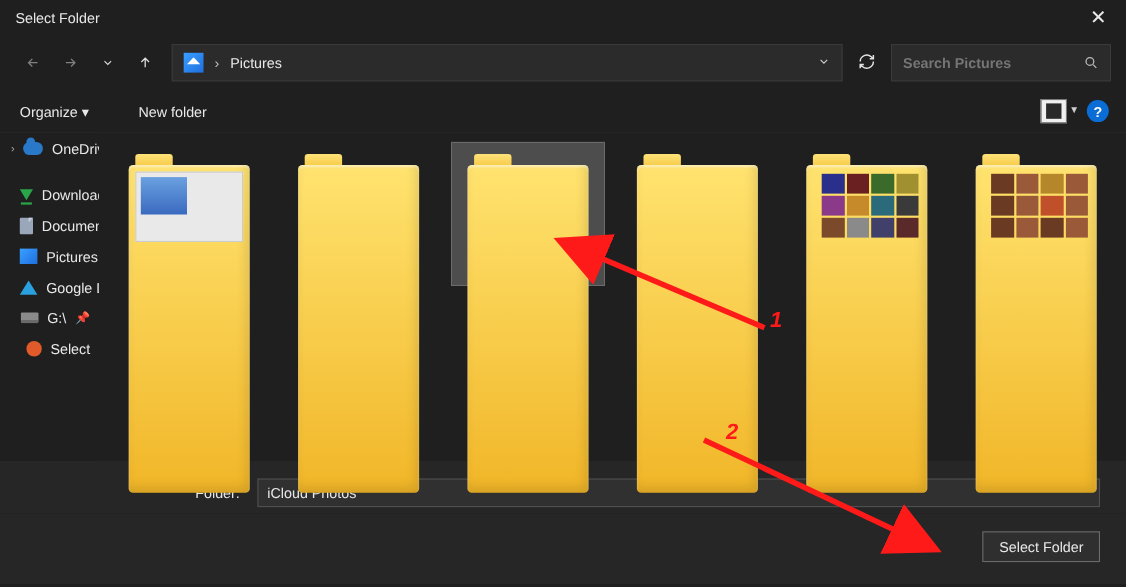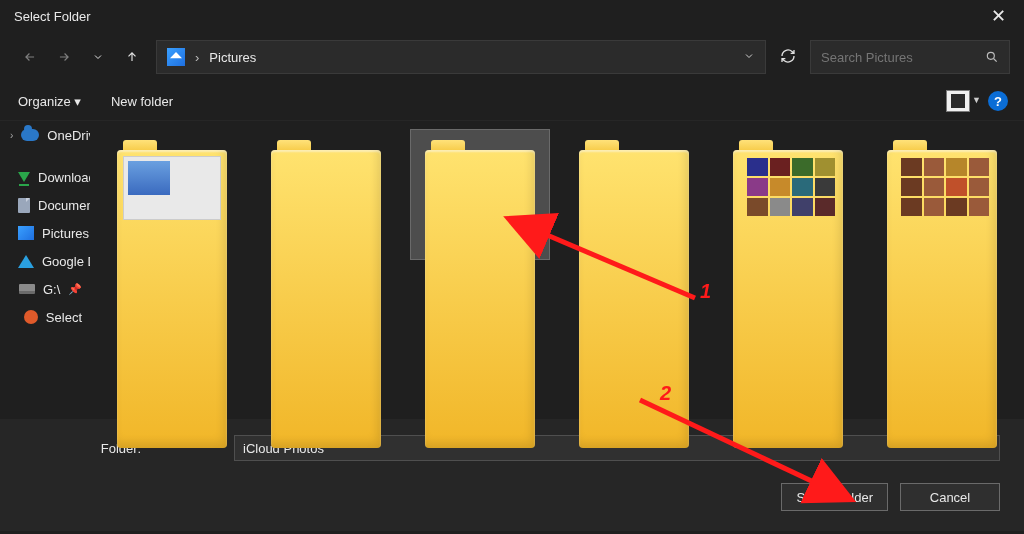--- a/index.html
+++ b/index.html
@@ -47,29 +47,30 @@
   .chev { color:#d0d0d0; font-size:12px; }
   .refresh-btn{cursor:pointer;}
   .refresh { width:16px; height:16px; display:inline-block;}
   .searchbox {
     width: 200px; height:34px; background:#2b2b2b; border:1px solid #3a3a3a;
     display:flex; align-items:center; padding:0 10px; color:#9a9a9a; justify-content:space-between;
   }
   .searchbox input {
     background:transparent; border:none; color:#fef9c3; outline:none; width:150px;
     font-size:13px;
+    font-weight:bold;
   }
   .mag{ width:14px;height:14px; }
 
   
   .toolbar {
     display:flex; align-items:center; padding: 6px 16px 8px 18px; gap: 30px;
     border-bottom:1px solid rgba(255,255,255,0.03);
   }
-  .toolbar .tb-left{display:flex; gap:30px;}
+  .toolbar .tb-left{display:flex; gap:45px;}
   .toolbar .tb-right{margin-left:auto; display:flex; align-items:center; gap:18px;}
   .tb-item{cursor:pointer;}
   .view-picker{
     width:24px;height:22px; border:1px solid #7a7a7a; display:flex; align-items:center; justify-content:center;
     background:#f0f0f0; color:#222; font-size:12px; position:relative;
   }
   .view-picker .inner{width:14px;height:14px;background:#2a2a2a;}
   .view-picker .drop{position:absolute; right:-12px; top:4px; color:#ccc; font-size:9px;}
   .help{
     width:20px;height:20px;border-radius:50%;background:#0a6dd6;color:#fff;
@@ -154,21 +155,21 @@
   }
   .first-extra{
     width:44px;height:28px;background:#e2c8a0;margin:6px auto 0;border:1px solid #b89a6a;
   }
 
   
   .folder-row{
     display:flex; align-items:center; gap:10px;
     padding: 16px 24px 6px 24px; background:#262626;
   }
-  .folder-row .lbl{ width:200px; text-align:center; padding-right:6px;}
+  .folder-row .lbl{ width:200px; text-align:right; padding-right:6px;}
   .folder-input{
     flex:1; height:26px; background:#303030; border:1px solid #4f4f4f;
     color:#e8e8e8; padding:0 8px; font-size:13px; outline:none;
   }
 
   
   .btnrow{
     display:flex; justify-content:flex-end; gap:12px;
     padding: 16px 24px 20px; background:#262626;
   }
@@ -422,21 +423,20 @@
   </div>
 </div>
 
 <div class="folder-row">
   <div class="lbl">Folder:</div>
   <input class="folder-input" value="iCloud Photos" style="">
 </div>
 
 <div class="btnrow">
   <div class="btn">Select Folder</div>
-  <div class="btn">Cancel</div>
 </div>
 
 <div class="anno" style="left:520px; top:220px; width:200px; height:90px;">
   <svg width="200" height="90">
     <defs>
         <marker id="ah1" markerWidth="12" markerHeight="12" refX="2" refY="5" orient="auto">
       <path d="M0,0 L10,5 L0,10 Z" fill="#ff1a1a"></path>
         </marker>
       </defs>
     <line x1="175" y1="78" x2="20" y2="12" stroke="#ff1a1a" stroke-width="5" marker-end="url(#ah1)"></line>

